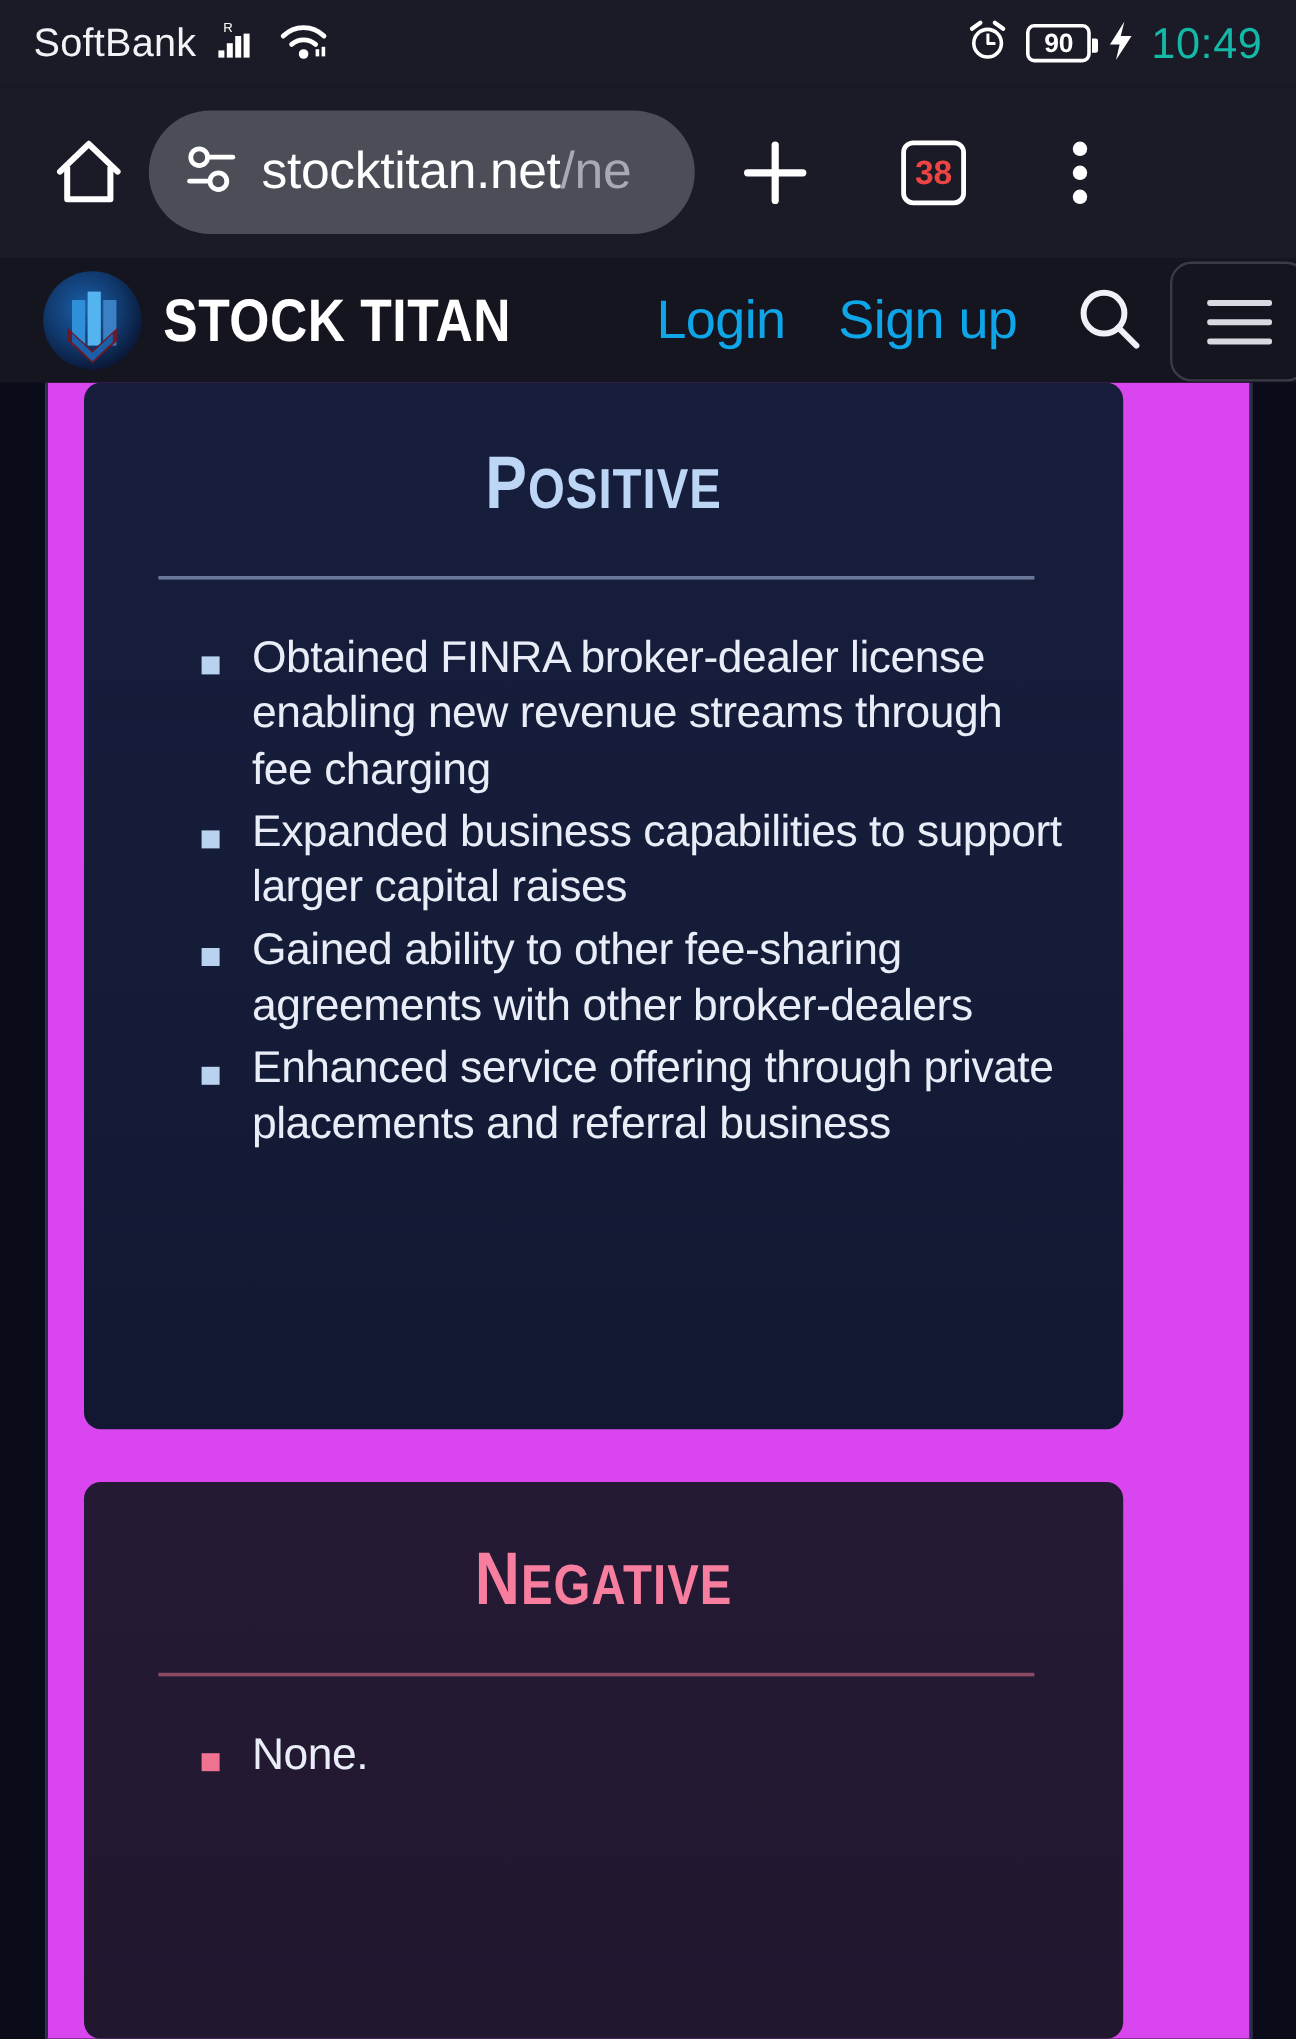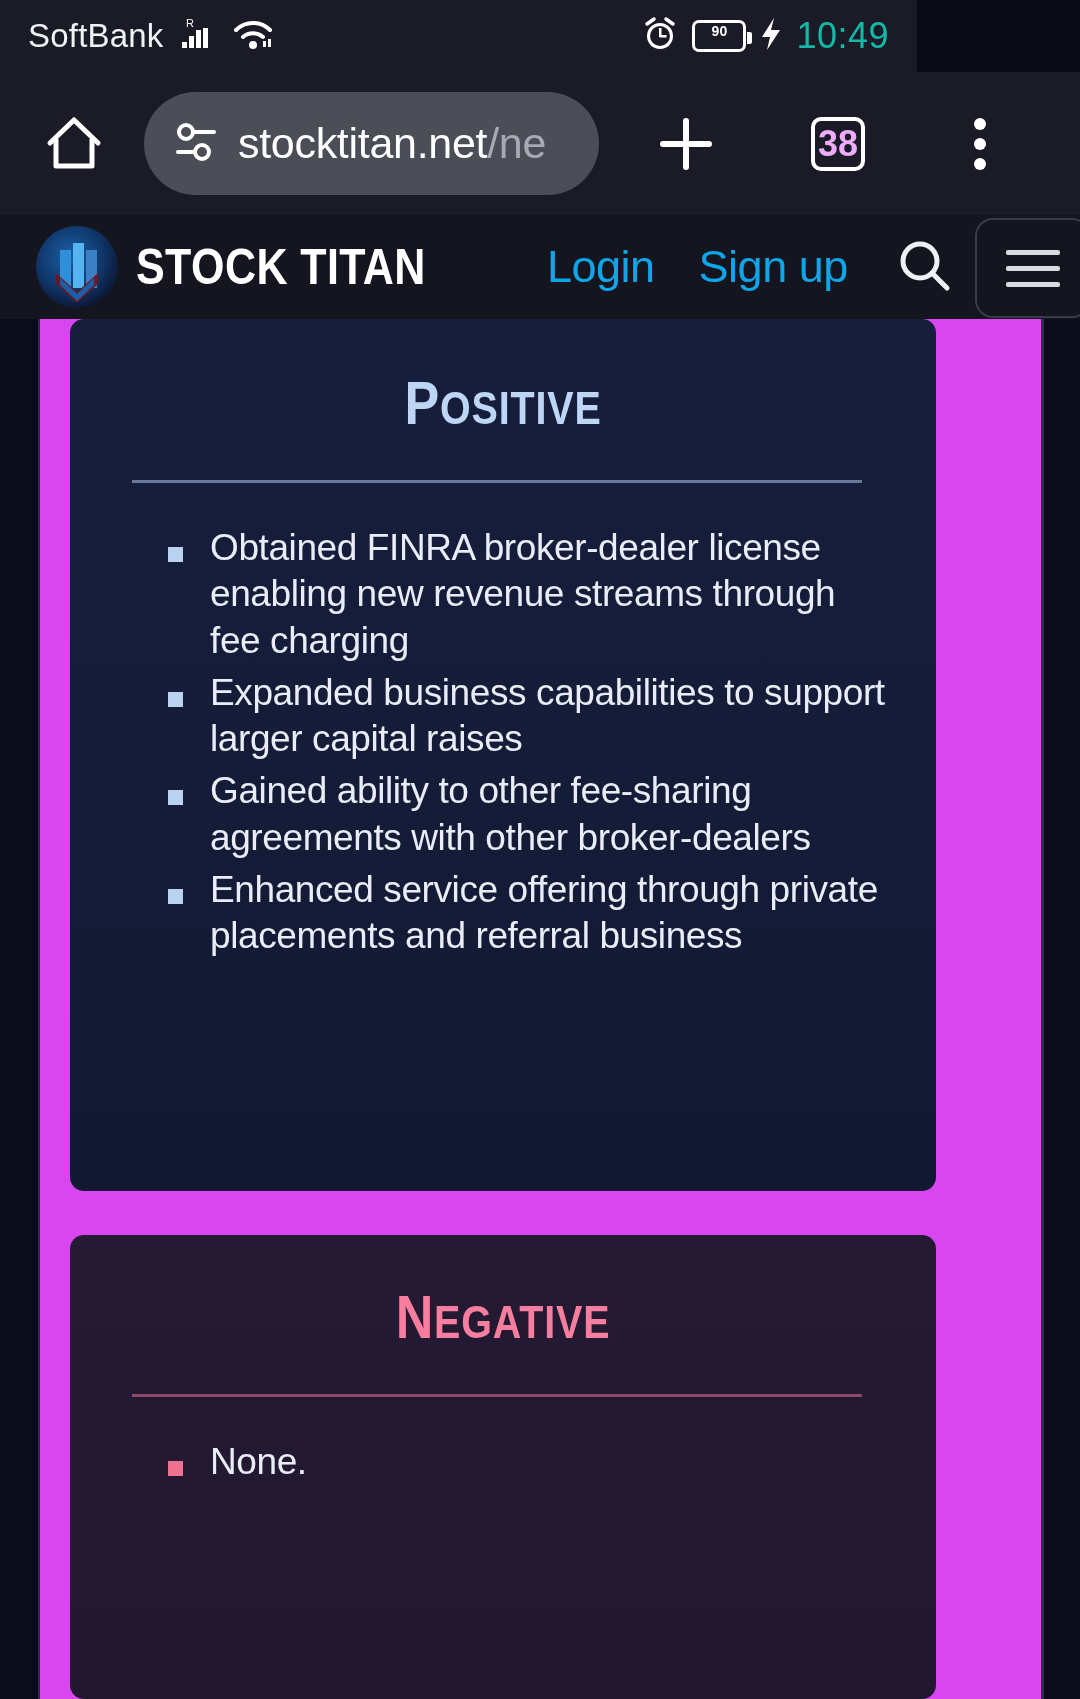--- a/index.html
+++ b/index.html
@@ -5,65 +5,65 @@
   * { box-sizing: border-box; margin: 0; padding: 0; }
   html, body {
     width: 1080px; height: 1699px;
     background: #0a0b16;
     font-family: "Liberation Sans", sans-serif;
     overflow: hidden;
   }
 
   
   .statusbar {
-    height: 72px; width: 917px;
+    height: 72px; width: 1080px;
     background: #1a1b26;
     display: flex; align-items: center;
     padding: 0 28px;
     color: #ffffff;
   }
   .sb-left { display: flex; align-items: center; gap: 14px; }
   .carrier { font-size: 33px; letter-spacing: .2px; color: #f2f3f7; }
   .sb-right { margin-left: auto; display: flex; align-items: center; gap: 12px; }
   .clock-time { font-size: 36px; color: #14b8a6; letter-spacing: .5px; }
   .batt {
     width: 54px; height: 32px; border: 3px solid #fff; border-radius: 7px;
-    display: flex; align-items: flex-start; justify-content: center;
-    font-size: 14px; font-weight: bold; color: #fff; position: relative;
+    display: flex; align-items: flex-end; justify-content: center;
+    font-size: 22px; font-weight: bold; color: #fff; position: relative;
   }
   .batt::after {
     content: ""; position: absolute; right: -9px; top: 9px;
     width: 5px; height: 12px; background: #fff; border-radius: 0 2px 2px 0;
   }
 
   
   .browserbar {
     height: 143px; width: 1080px;
     background: #1a1b26;
     display: flex; align-items: center;
     padding: 0 26px;
-    gap: 22px;
+    gap: 2px;
   }
   .urlpill {
     flex: 0 0 auto;
     width: 455px; height: 103px;
     background: #4b4d57;
     border-radius: 52px;
     display: flex; align-items: center;
     padding-left: 28px;
     gap: 18px;
     overflow: hidden;
   }
   .urltext { font-size: 43px; color: #ffffff; white-space: nowrap; letter-spacing: -.3px; }
   .urltext .path { color: #a8a9b2; }
   .tabcount {
     width: 54px; height: 54px;
     border: 4px solid #ffffff; border-radius: 10px;
     display: flex; align-items: center; justify-content: center;
-    font-size: 36px; font-weight: bold; color: #f0abfc;
+    font-size: 28px; font-weight: bold; color: #ef4444;
   }
   .iconbtn { display: flex; align-items: center; justify-content: center; }
 
   
   .siteheader {
     height: 104px; width: 1080px;
     background: #14151f;
     display: flex; align-items: center;
     padding-left: 36px;
     position: relative;

